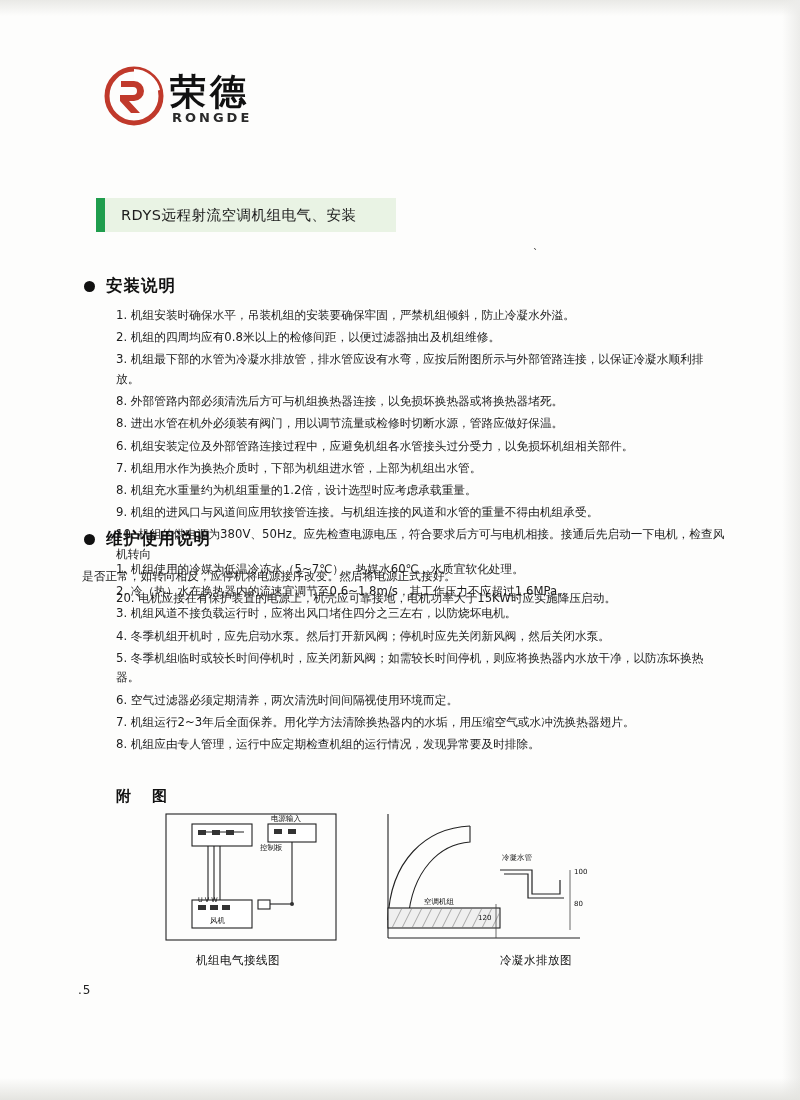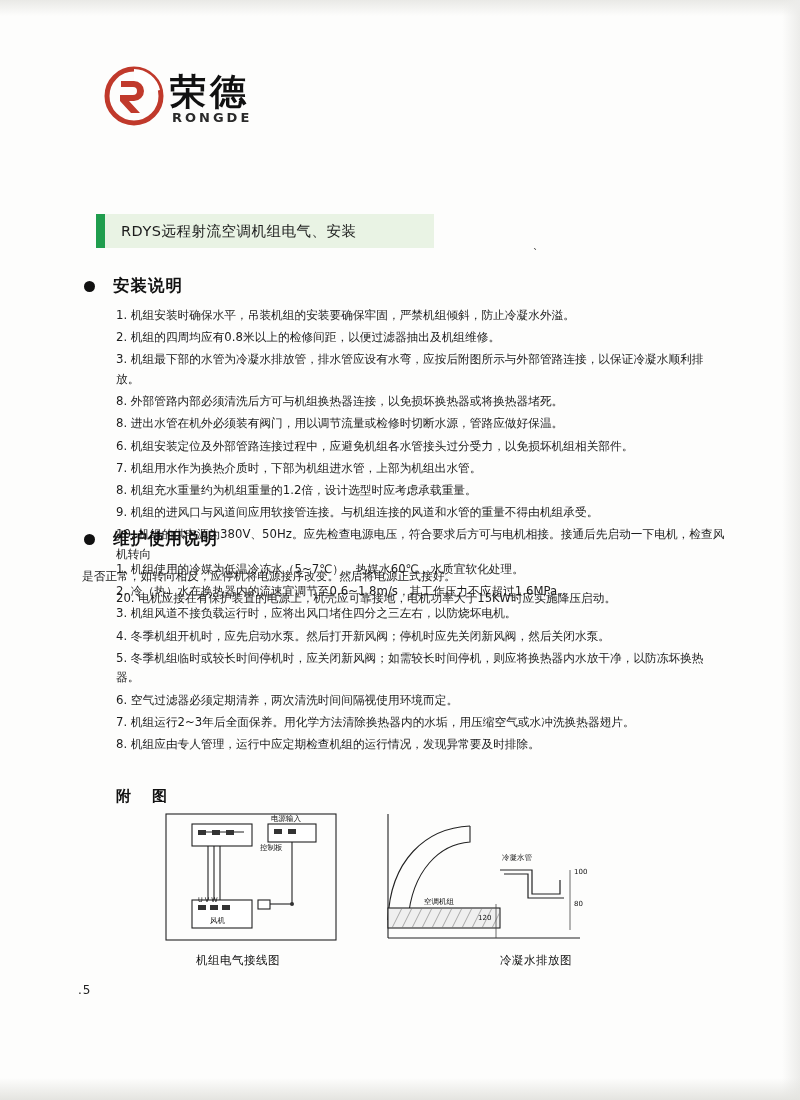--- a/index.html
+++ b/index.html
@@ -67,47 +67,46 @@
     letter-spacing: 3px;
     color: #2a2a2a;
     font-weight: bold;
   }
 
   
   .banner {
     position: absolute;
     left: 96px;
     top: 198px;
-    width: 338px;
+    width: 300px;
     height: 34px;
     background: #e9f3e4;
     display: flex;
     align-items: center;
-    margin-top: 16px;
   }
   .banner-bar {
     width: 9px;
     height: 34px;
     background: #1f9d4d;
     flex: 0 0 auto;
   }
   .banner-title {
     padding-left: 16px;
     font-size: 14.5px;
     color: #1b1b1b;
     letter-spacing: 0.5px;
     white-space: nowrap;
   }
 
   
   .section-head {
     position: absolute;
     display: flex;
     align-items: center;
-    gap: 18px;
+    gap: 11px;
   }
   .bullet-dot {
     width: 11px; height: 11px;
     border-radius: 50%;
     background: #111;
     display: inline-block;
   }
   .section-title {
     font-size: 16.5px;
     font-weight: bold;

